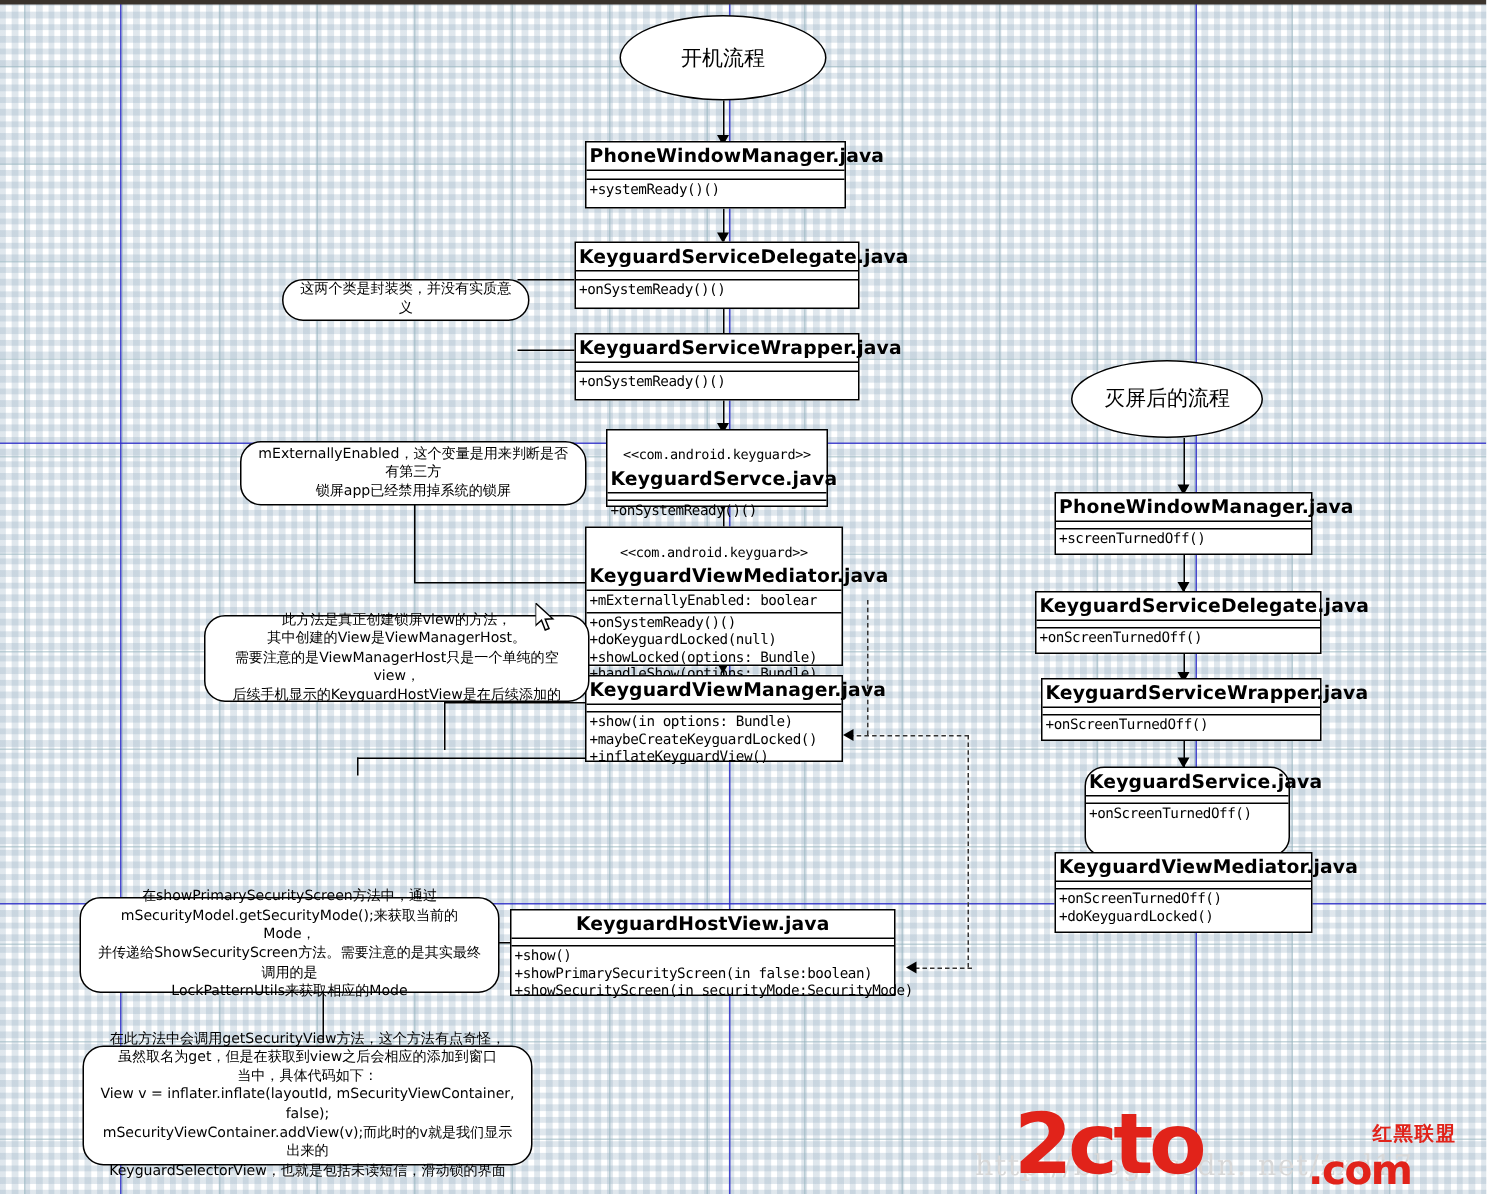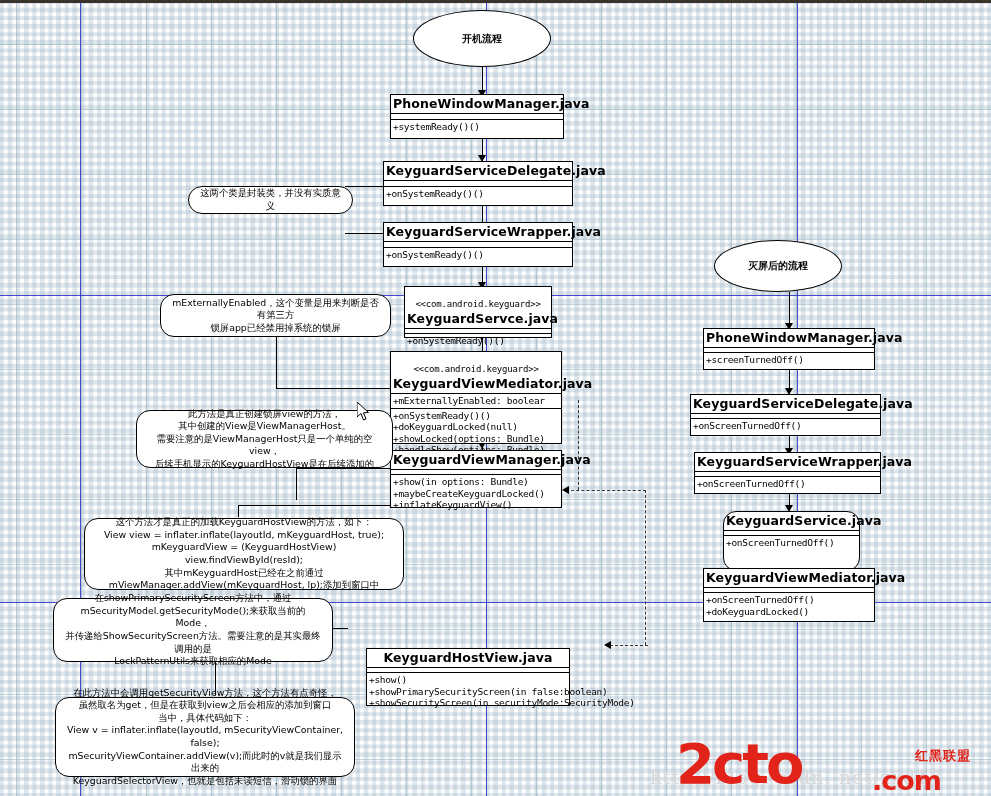--- a/index.html
+++ b/index.html
@@ -87,21 +87,21 @@
   }
 
   
   .ellipse {
     position:absolute;
     border:1.2px solid #000;
     border-radius: 50%;
     background: #ffffff;
     display:flex; align-items:center; justify-content:center;
   }
-  .ellipse span { font-size: 10px; color:#000;font-weight:bold; }
+  .ellipse span { font-size: 14px; color:#000; }
   .dashv {
     position:absolute; width:0; border-left:1.4px dashed #333;
   }
   .dashh {
     position:absolute; height:0; border-top:1.4px dashed #333;
   }
   .solidv { position:absolute; width:0; border-left:1px solid #000; }
   .solidh { position:absolute; height:0; border-top:1px solid #000; }
 
   .arrowdown {
@@ -312,21 +312,21 @@
     <div class="sep"></div>
     <div style="height:4px"></div>
     <div class="sep"></div>
     <div class="ops">
       <div class="row">+show(in options: Bundle)</div>
       <div class="row">+maybeCreateKeyguardLocked()</div>
       <div class="row">+inflateKeyguardView()</div>
     </div>
   </div>
 
-  <div class="clsbox" style="left:366px;top:606px;width:204px;height:58px;margin-top:42px;">
+  <div class="clsbox" style="left:340px;top:606px;width:257px;height:58px;">
     <div class="title">KeyguardHostView.java</div>
     <div class="sep"></div>
     <div style="height:4px"></div>
     <div class="sep"></div>
     <div class="ops">
       <div class="row">+show()</div>
       <div class="row">+showPrimarySecurityScreen(in false:boolean)</div>
       <div class="row">+showSecurityScreen(in securityMode:SecurityMode)</div>
     </div>
   </div>
@@ -406,27 +406,20 @@
 锁屏app已经禁用掉系统的锁屏</div>
   </div>
 
   <div class="note" style="left:136px;top:410px;width:257px;height:58px;">
     <div class="txt">此方法是真正创建锁屏view的方法，
 其中创建的View是ViewManagerHost。
 需要注意的是ViewManagerHost只是一个单纯的空view，
 后续手机显示的KeyguardHostView是在后续添加的</div>
   </div>
 
-  <div class="note" style="left:84px;top:518px;width:320px;height:72px;">
-    <div class="txt">这个方法才是真正的加载KeyguardHostView的方法，如下：
-View view = inflater.inflate(layoutId, mKeyguardHost, true);
-mKeyguardView = (KeyguardHostView) view.findViewById(resId);
-其中mKeyguardHost已经在之前通过
-mViewManager.addView(mKeyguardHost, lp);添加到窗口中</div>
-  </div>
 
   <div class="note" style="left:53px;top:598px;width:280px;height:64px;">
     <div class="txt">在showPrimarySecurityScreen方法中，通过
 mSecurityModel.getSecurityMode();来获取当前的Mode，
 并传递给ShowSecurityScreen方法。需要注意的是其实最终调用的是
 LockPatternUtils来获取相应的Mode</div>
   </div>
 
   <div class="note" style="left:55px;top:697px;width:300px;height:80px;">
     <div class="txt">在此方法中会调用getSecurityView方法，这个方法有点奇怪，

